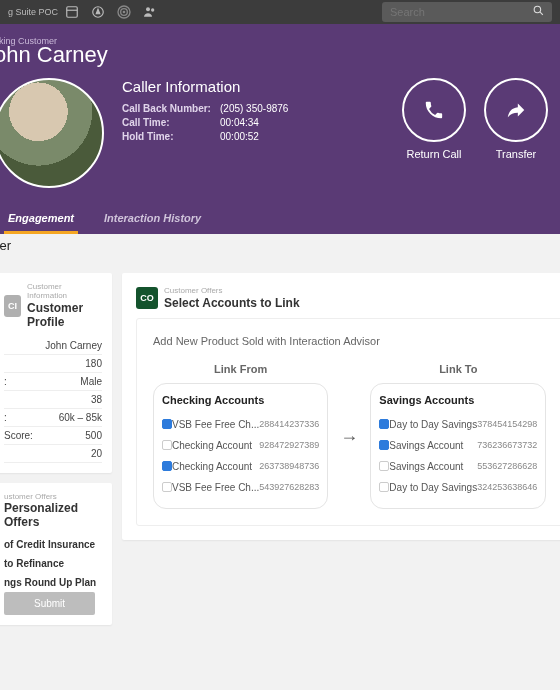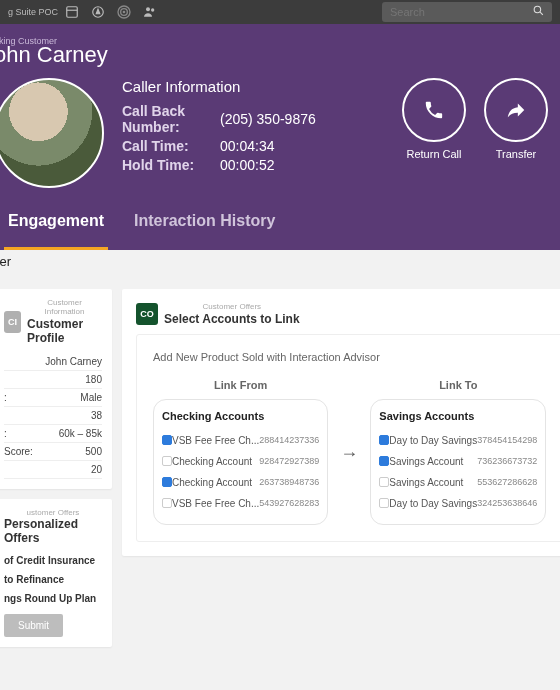--- a/index.html
+++ b/index.html
@@ -14,46 +14,46 @@
 .topbar-search .sic { color:#ddd; }
 .hero { background:#5a3a75; color:#fff; padding:12px 0 0 0; }
 .hero-top { display:flex; gap:14px; padding:0 12px 16px 0; }
 .avatar-wrap { position:relative; width:110px; height:110px; flex-shrink:0; margin-left:-6px; }
 .avatar { width:110px; height:110px; border-radius:50%; background:radial-gradient(circle at 40% 30%, #d8c8b0 0 30%, #7a8a6a 30% 55%, #4a5a3a 55% 100%); border:2px solid #fff; }
 .hero-label { font-size:9px; color:#c9b8d8; }
 .hero-name { font-size:22px; font-weight:300; margin-bottom:10px; margin-top:-4px; padding-left:0; }
 .hero-name-wrap { padding-left:0; margin-left:-6px; }
 .caller-block { margin-left:4px; }
 .caller-title { font-size:15px; font-weight:400; margin-bottom:8px; }
-.caller-row { display:flex; font-size:14px; margin-bottom:3px;align-items:center; }
+.caller-row { display:flex; font-size:10px; margin-bottom:3px; }
 .caller-row .k { width:98px; color:#e0d4ea; font-weight:bold; }
 .caller-row .v { color:#fff; }
 .actions { display:flex; gap:18px; margin-left:auto; }
 .action { text-align:center; }
 .action-circle { width:64px; height:64px; border:2px solid #fff; border-radius:50%; display:flex; align-items:center; justify-content:center; margin:0 auto 6px auto; }
 .action-circle svg { width:22px; height:22px; fill:#fff; }
 .action-label { font-size:11px; }
 .tabs { display:flex; gap:22px; padding:0 0 0 4px; border-bottom:0; }
-.tab { font-size:16px; font-weight:bold; padding:8px 4px 20px 4px; color:#d0c4db; position:relative; }
+.tab { font-size:11px; font-weight:bold; padding:8px 4px 10px 4px; color:#d0c4db; position:relative;font-style:italic; }
 .tab.active { color:#fff; }
 .tab.active::after { content:""; position:absolute; left:0; right:0; bottom:0; height:3px; background:#f5a623; }
 .body { background:#f2f2f2; padding:10px 10px 10px 0; display:flex; gap:10px; }
 .left-col { width:118px; margin-left:-6px; flex-shrink:0; }
 .card { background:#fff; border-radius:2px; padding:10px; margin-bottom:10px; box-shadow:0 1px 2px rgba(0,0,0,.06); }
 .card-head { display:flex; align-items:center; gap:6px; margin-bottom:8px; }
 .tag { width:22px; height:22px; border-radius:3px; display:flex; align-items:center; justify-content:center; color:#fff; font-size:9px; font-weight:bold; }
 .tag.ci { background:#b0b0b0; }
 .tag.co { background:#14532d; }
-.card-sup { font-size:8px; color:#aaa; line-height:1.1;text-align:center; }
+.card-sup { font-size:8px; color:#aaa; line-height:1.1; }
 .card-title { font-size:12px; font-weight:bold; color:#333; }
 .prof-row { display:flex; justify-content:space-between; font-size:10px; padding:3px 0; border-bottom:1px solid #eee; }
 .prof-row .pk { color:#444; }
 .prof-row .pv { color:#444; text-align:right; }
 .offers-card .offer-item { font-size:10px; color:#333; padding:4px 0; font-weight:bold; }
-.btn-submit { background:#bdbdbd; color:#fff; border:none; padding:6px 14px; font-size:10px; margin-top:6px; border-radius:2px; }
+.btn-submit { background:#bdbdbd; color:#fff; border:none; padding:6px 30px; font-size:10px; margin-top:0; border-radius:2px; }
 .link-card { background:#fff; border-radius:3px; padding:16px; }
 .add-prod { font-size:11px; color:#666; margin-bottom:16px; }
 .link-area { display:flex; align-items:flex-start; gap:10px; margin-top:6px; }
 .link-col { flex:1; }
 .link-head { font-size:11px; color:#666; text-align:center; margin-bottom:8px; font-weight:bold; }
 .acct-box { border:1px solid #e4e4e4; border-radius:13px; padding:10px 8px; }
 .acct-title { font-size:11px; font-weight:bold; color:#222; margin-bottom:8px; }
 .acct-row { display:flex; align-items:center; font-size:10px; color:#555; padding:5px 0; }
 .chk { width:10px; height:10px; border:1px solid #ccc; border-radius:2px; flex-shrink:0; }
 .chk.on { background:#2d7bdc; border-color:#2d7bdc; }

